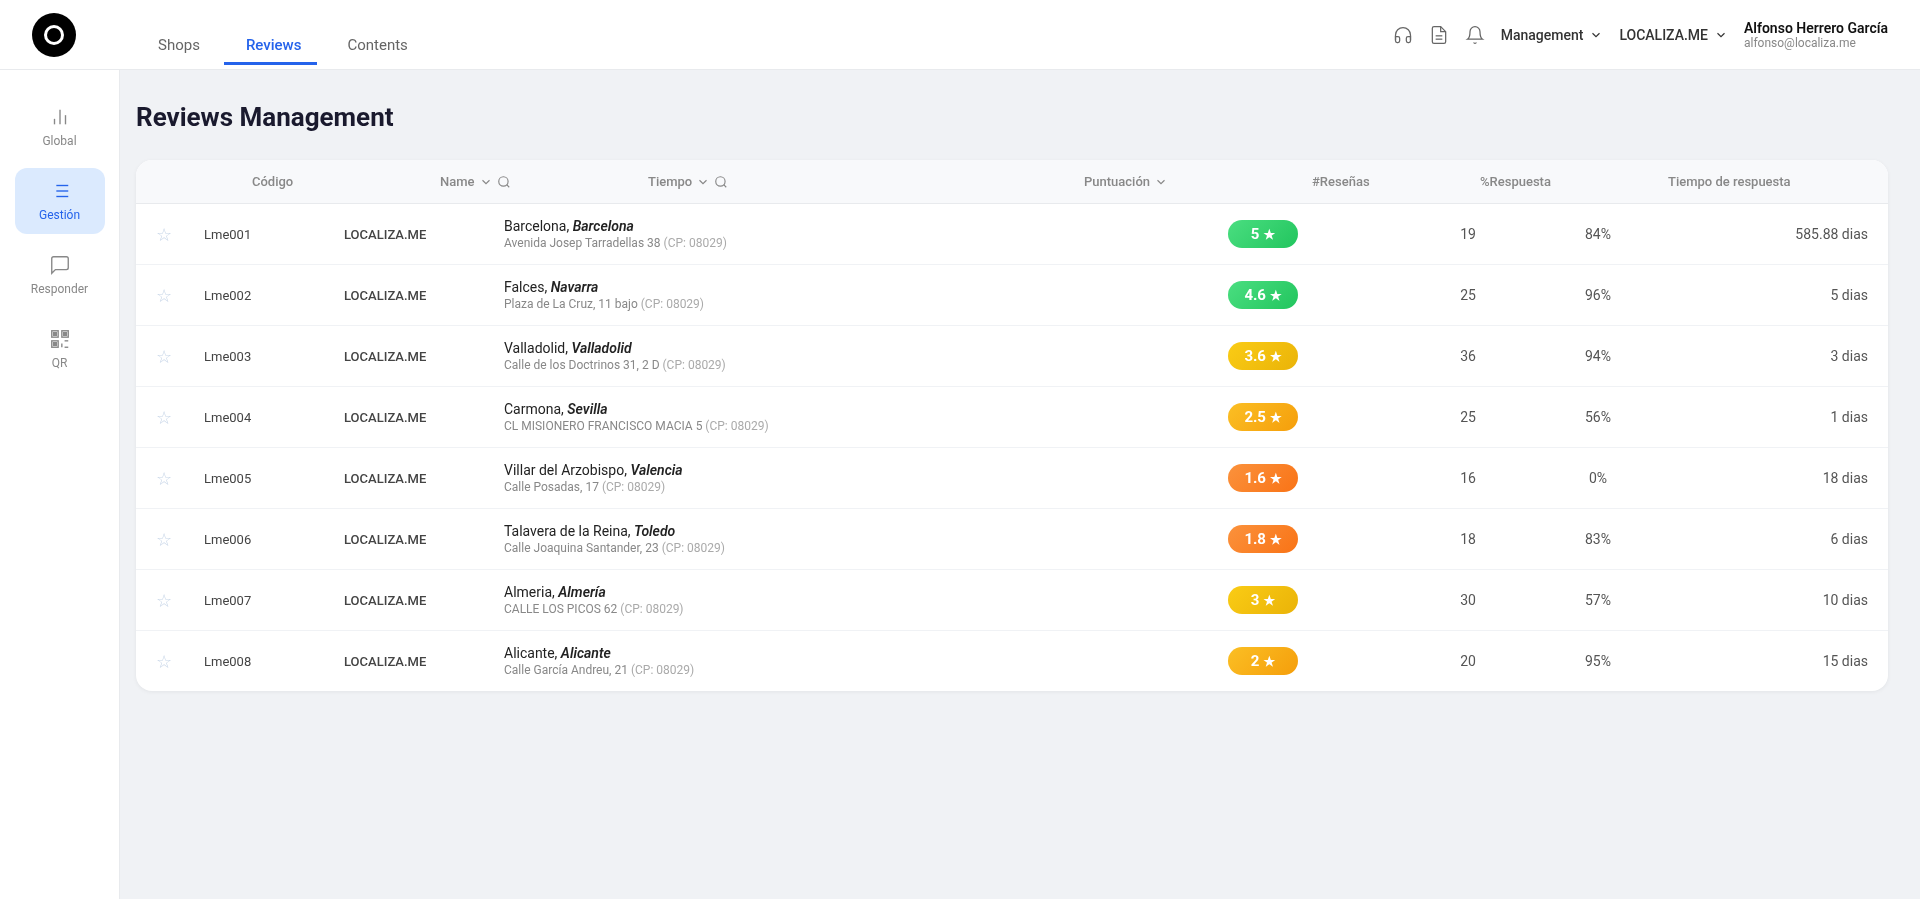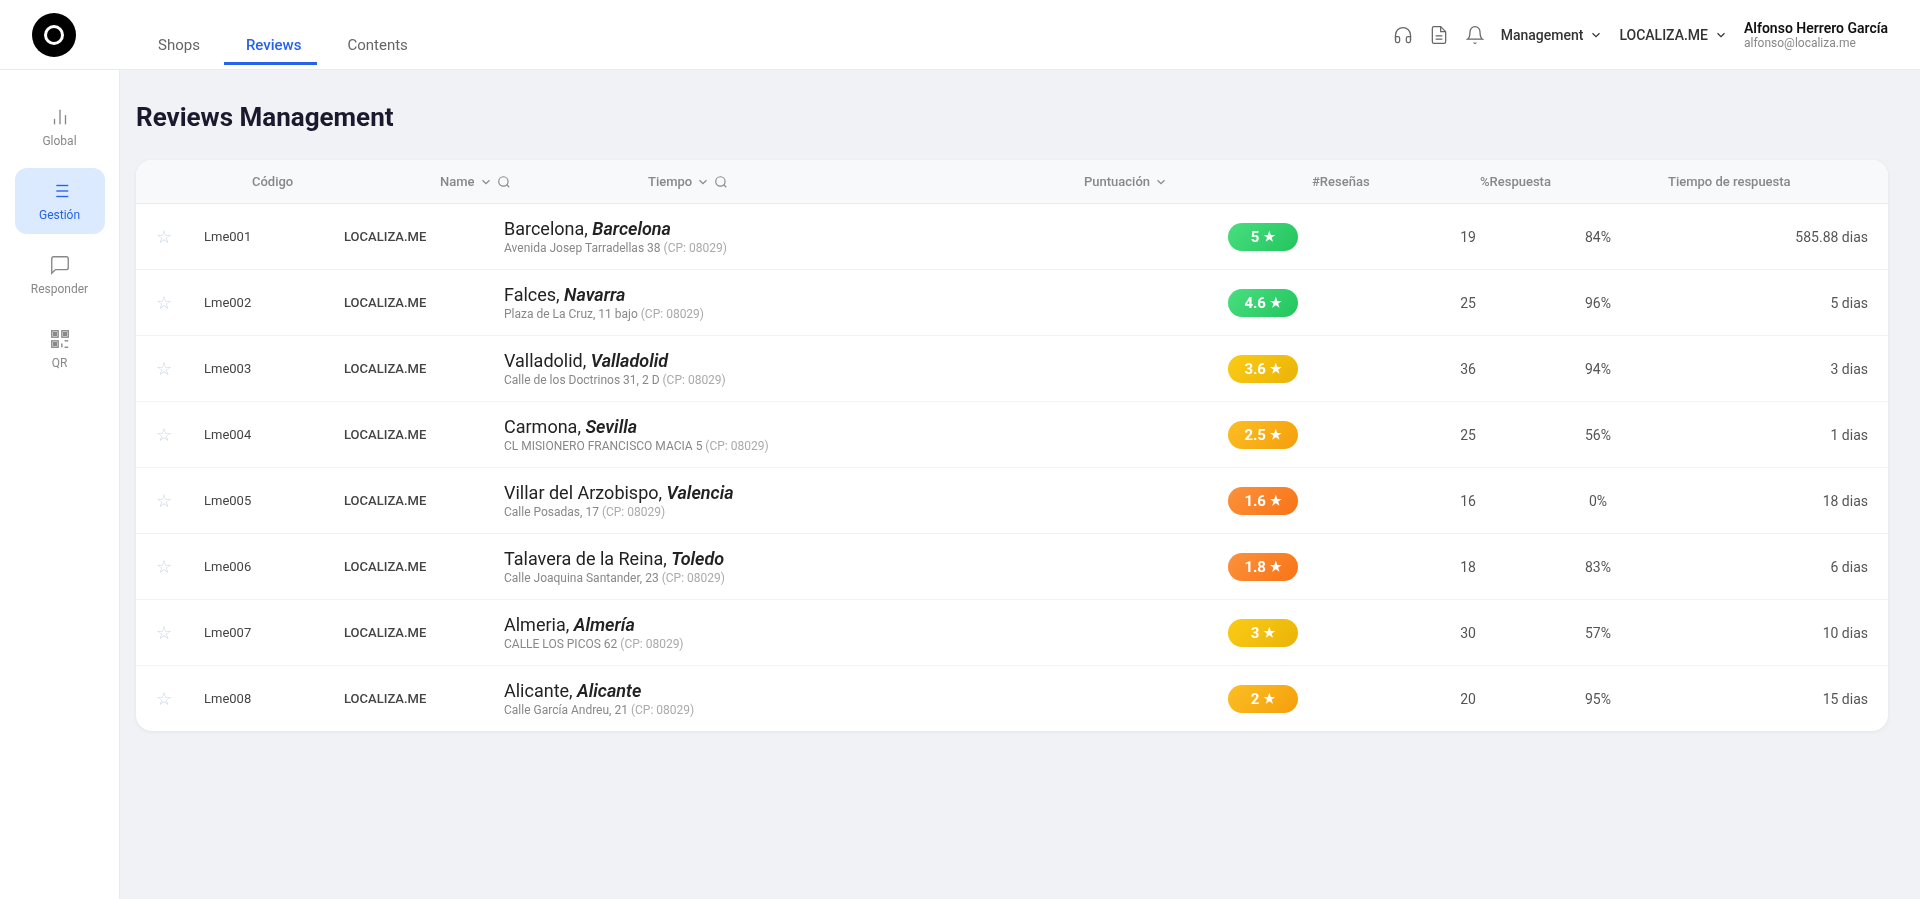--- a/index.html
+++ b/index.html
@@ -52,21 +52,21 @@
 
     .table-row { display: grid; grid-template-columns: 48px 140px 160px 1fr 180px 120px 140px 200px; align-items: center; padding: 14px 20px; border-bottom: 1px solid #f0f2f5; }
     .table-row:last-child { border-bottom: none; }
 
     .star-icon { color: #c8d6e8; cursor: pointer; font-size: 18px; }
 
     .code-cell { color: #444; font-size: 13px; }
     .name-cell { color: #444; font-size: 13px; font-weight: 500; }
 
     .address-cell { }
-    .address-main { font-size: 18px; color: #222; }
+    .address-main { font-size: 14px; color: #222; }
     .address-main em { font-style: italic; font-weight: 600; }
     .address-sub { font-size: 12px; color: #888; margin-top: 2px; }
 
     .score-badge { display: inline-flex; align-items: center; gap: 4px; padding: 5px 14px; border-radius: 20px; font-weight: 700; font-size: 15px; color: #fff; min-width: 70px; justify-content: center; }
     .score-badge .star-s { font-size: 13px; }
 
     .reviews-cell { text-align: center; color: #555; font-size: 14px; }
     .response-cell { text-align: center; color: #555; font-size: 14px; }
     .time-cell { text-align: right; color: #555; font-size: 14px; }
 

